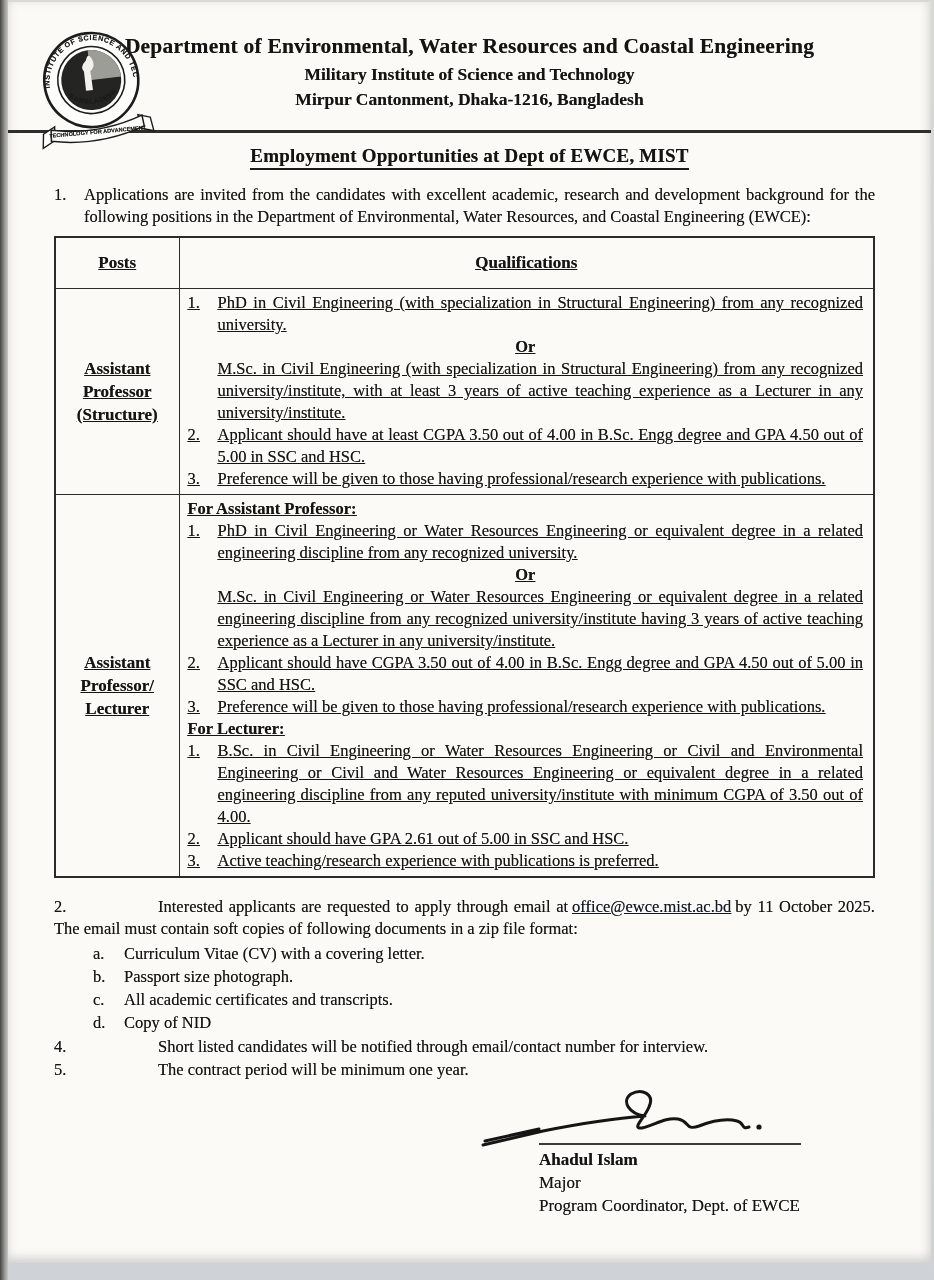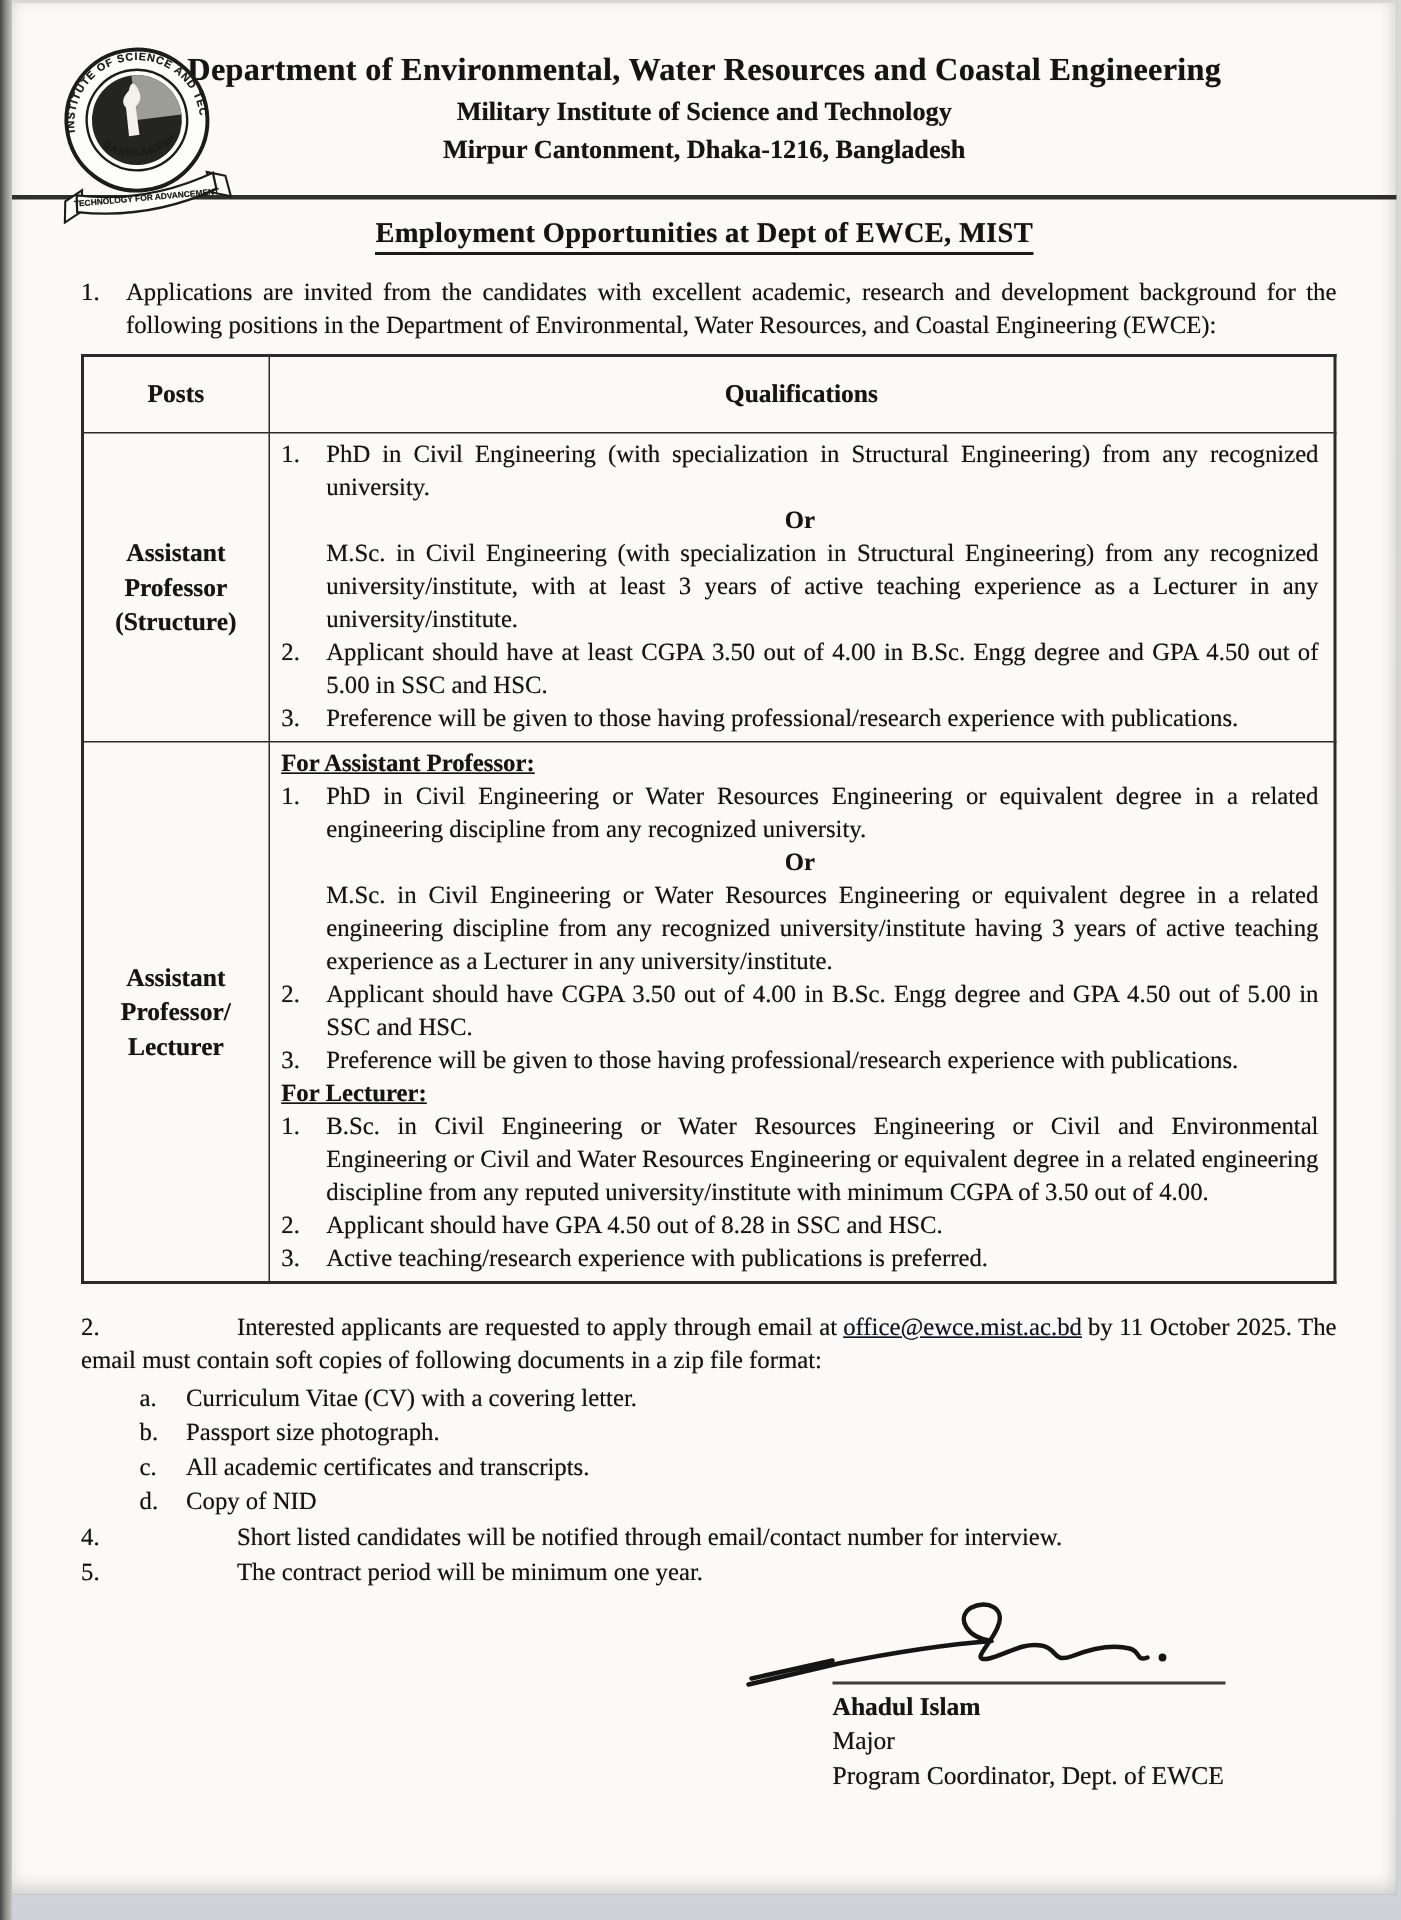--- a/index.html
+++ b/index.html
@@ -33,31 +33,31 @@
   .head-text { text-align:center; padding-top:12px; }
   .dept  { font-size:21.5px; font-weight:bold; letter-spacing:.2px; }
   .inst  { font-size:17.5px; font-weight:bold; margin-top:5px; }
   .addr  { font-size:17.5px; font-weight:bold; margin-top:4px; }
   .rule  { border-top:3px solid #2e2e2c; margin:2px 0 0 0; }
   .title-wrap { text-align:center; margin-top:12px; }
   .doc-title {
     display:inline-block; font-size:19px; font-weight:bold;
     border-bottom:2.5px solid #1a1a1a; padding-bottom:1px; letter-spacing:.2px;text-align:right;
   }
-  .main { margin:14px 40px 0 46px; font-size:16.5px; line-height:22px; }
+  .main { margin:14px 56px 0 46px; font-size:16.5px; line-height:22px; }
   .para { text-align:justify; }
   .hang { padding-left:30px; text-indent:-30px; }
   .hang .num { display:inline-block; width:30px; text-indent:0; }
 
   table.quals {
     width:100%; border-collapse:collapse; margin-top:8px;
     border:2px solid #2b2b2b;
   }
   table.quals th, table.quals td {
-    border:1.8px solid #2b2b2b; vertical-align:middle;
+    border:1.8px solid #2b2b2b; vertical-align:middle;text-decoration:underline;
   }
   th.col-posts { width:124px; font-size:17px; padding:2px 4px; }
   th.col-quals { font-size:17px; padding:14px 4px; }
   td.post-cell { text-align:center; font-weight:bold; font-size:17px; padding:4px 6px; line-height:23px; }
   td.qual-cell { padding:3px 10px 4px 8px; vertical-align:top; }
   .li { display:flex; text-align:justify; }
   .li .li-num { flex:0 0 30px; }
   .li .li-text { flex:1; }
   .or-line { text-align:center; font-weight:bold; }
   .alt-par { margin-left:30px; text-align:justify; }
@@ -178,21 +178,21 @@
               <span class="li-num">3.</span>
               <span class="li-text">Preference will be given to those having professional/research experience with publications.</span>
             </div>
             <div class="sub-head">For Lecturer:</div>
             <div class="li">
               <span class="li-num">1.</span>
               <span class="li-text">B.Sc. in Civil Engineering or Water Resources Engineering or Civil and Environmental Engineering or Civil and Water Resources Engineering or equivalent degree in a related engineering discipline from any reputed university/institute with minimum CGPA of 3.50 out of 4.00.</span>
             </div>
             <div class="li">
               <span class="li-num">2.</span>
-              <span class="li-text">Applicant should have GPA 4.50 out of 8.28 in SSC and HSC.</span>
+              <span class="li-text">Applicant should have GPA 2.61 out of 5.00 in SSC and HSC.</span>
             </div>
             <div class="li">
               <span class="li-num">3.</span>
               <span class="li-text">Active teaching/research experience with publications is preferred.</span>
             </div>
           </td>
         </tr>
       </tbody>
         </table>
 

